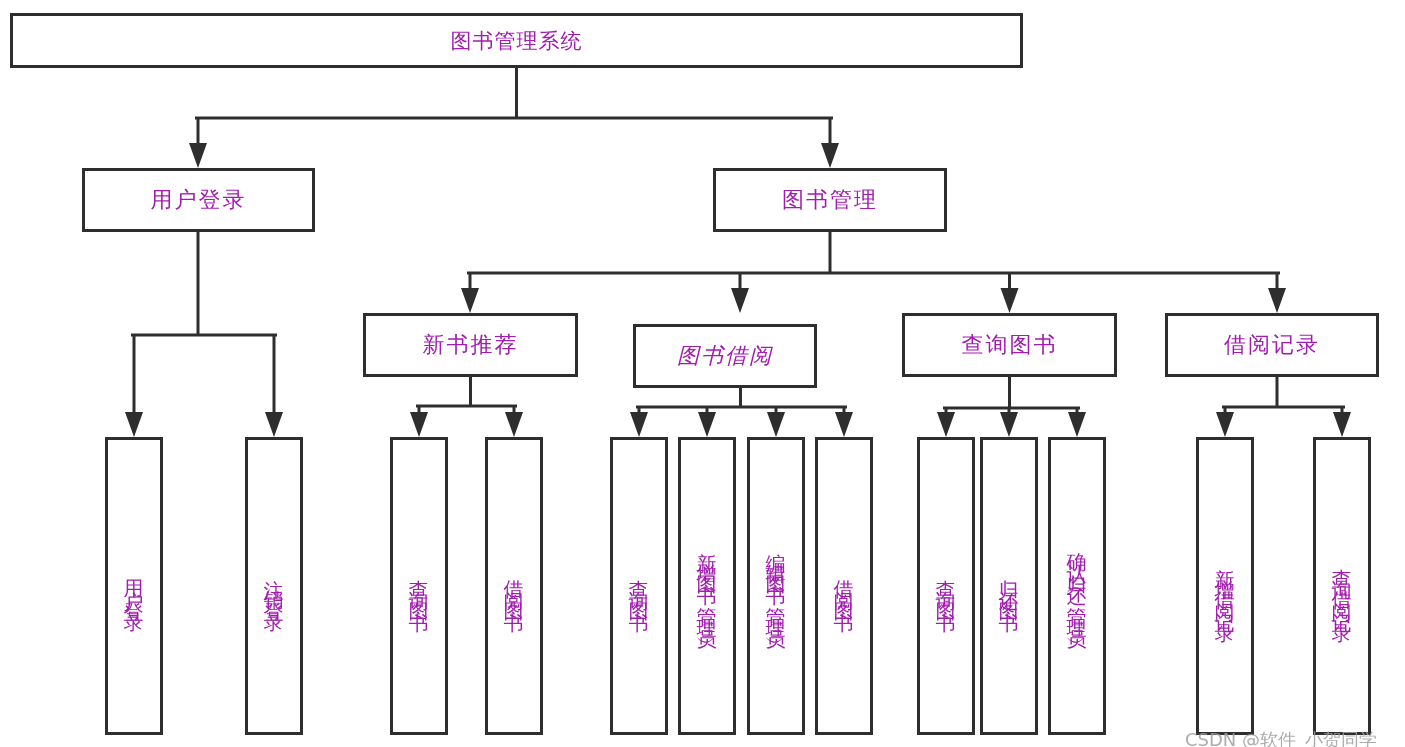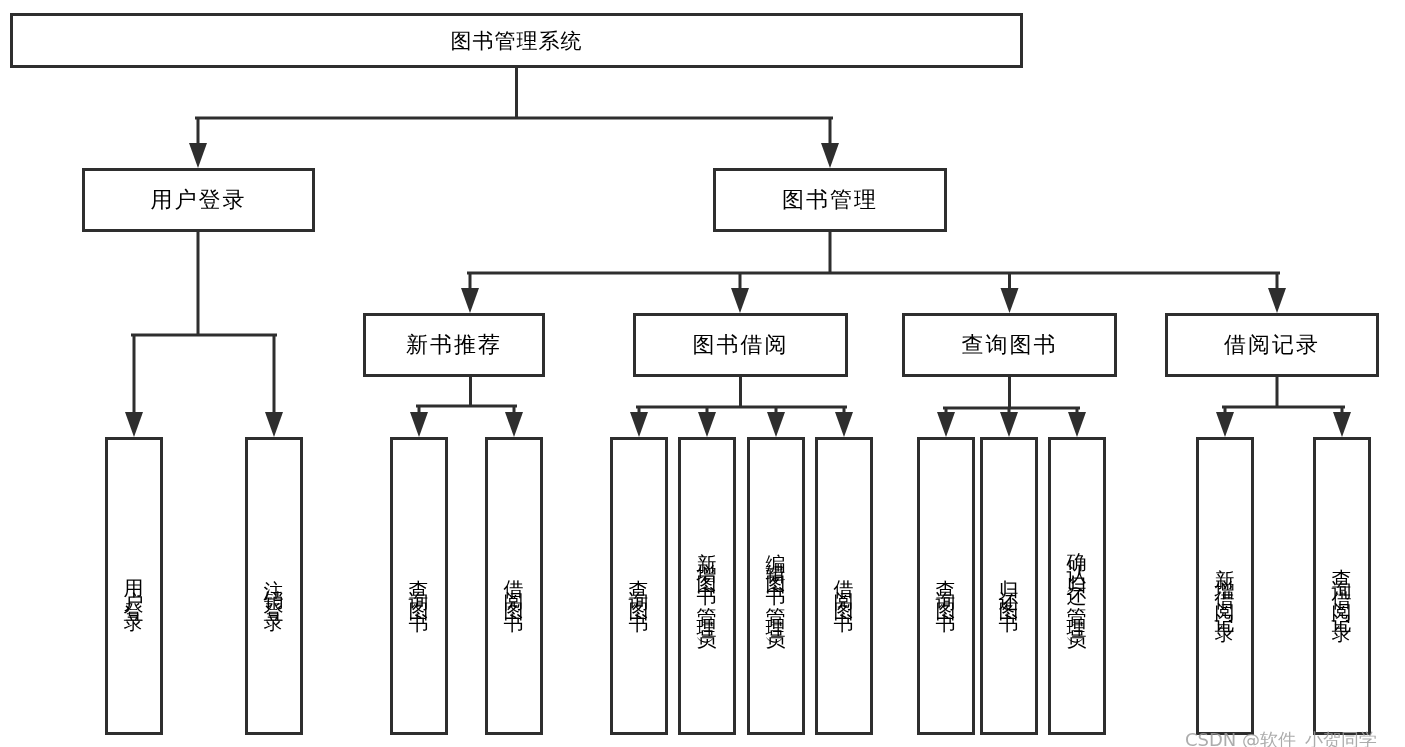--- a/index.html
+++ b/index.html
@@ -22,21 +22,21 @@
     height: 747px;
   }
   .box {
     position: absolute;
     box-sizing: border-box;
     border: 3px solid #2e2e2e;
     background: #ffffff;
     display: flex;
     align-items: center;
     justify-content: center;
-    color: #000000;
+    color: #a21caf;
   }
   .box.h {
     font-size: 22px;
     letter-spacing: 2px;
     white-space: nowrap;
   }
   .box.root-box {
     font-size: 21px;
     letter-spacing: 1px;
   }
@@ -110,24 +110,24 @@
     <span>图书管理系统</span>
   </div>
 
   <div class="box h" style="left:82px; top:168px; width:233px; height:64px;">
     <span>用户登录</span>
   </div>
   <div class="box h" style="left:713px; top:168px; width:234px; height:64px;font-family:Liberation Serif, serif;">
     <span>图书管理</span>
   </div>
 
-  <div class="box h" style="left:363px; top:313px; width:182px; height:64px;">
+  <div class="box h" style="left:363px; top:313px; width:215px; height:64px;">
     <span>新书推荐</span>
   </div>
-  <div class="box h" style="left:633px; top:313px; width:215px; height:64px;">
+  <div class="box h" style="left:633px; top:324px; width:184px; height:64px;font-style:italic;">
     <span>图书借阅</span>
   </div>
   <div class="box h" style="left:902px; top:313px; width:215px; height:64px;">
     <span>查询图书</span>
   </div>
   <div class="box h" style="left:1165px; top:313px; width:214px; height:64px;">
     <span>借阅记录</span>
   </div>
 
   <div class="box leaf" style="left:105px; top:437px; width:58px; height:298px;">

